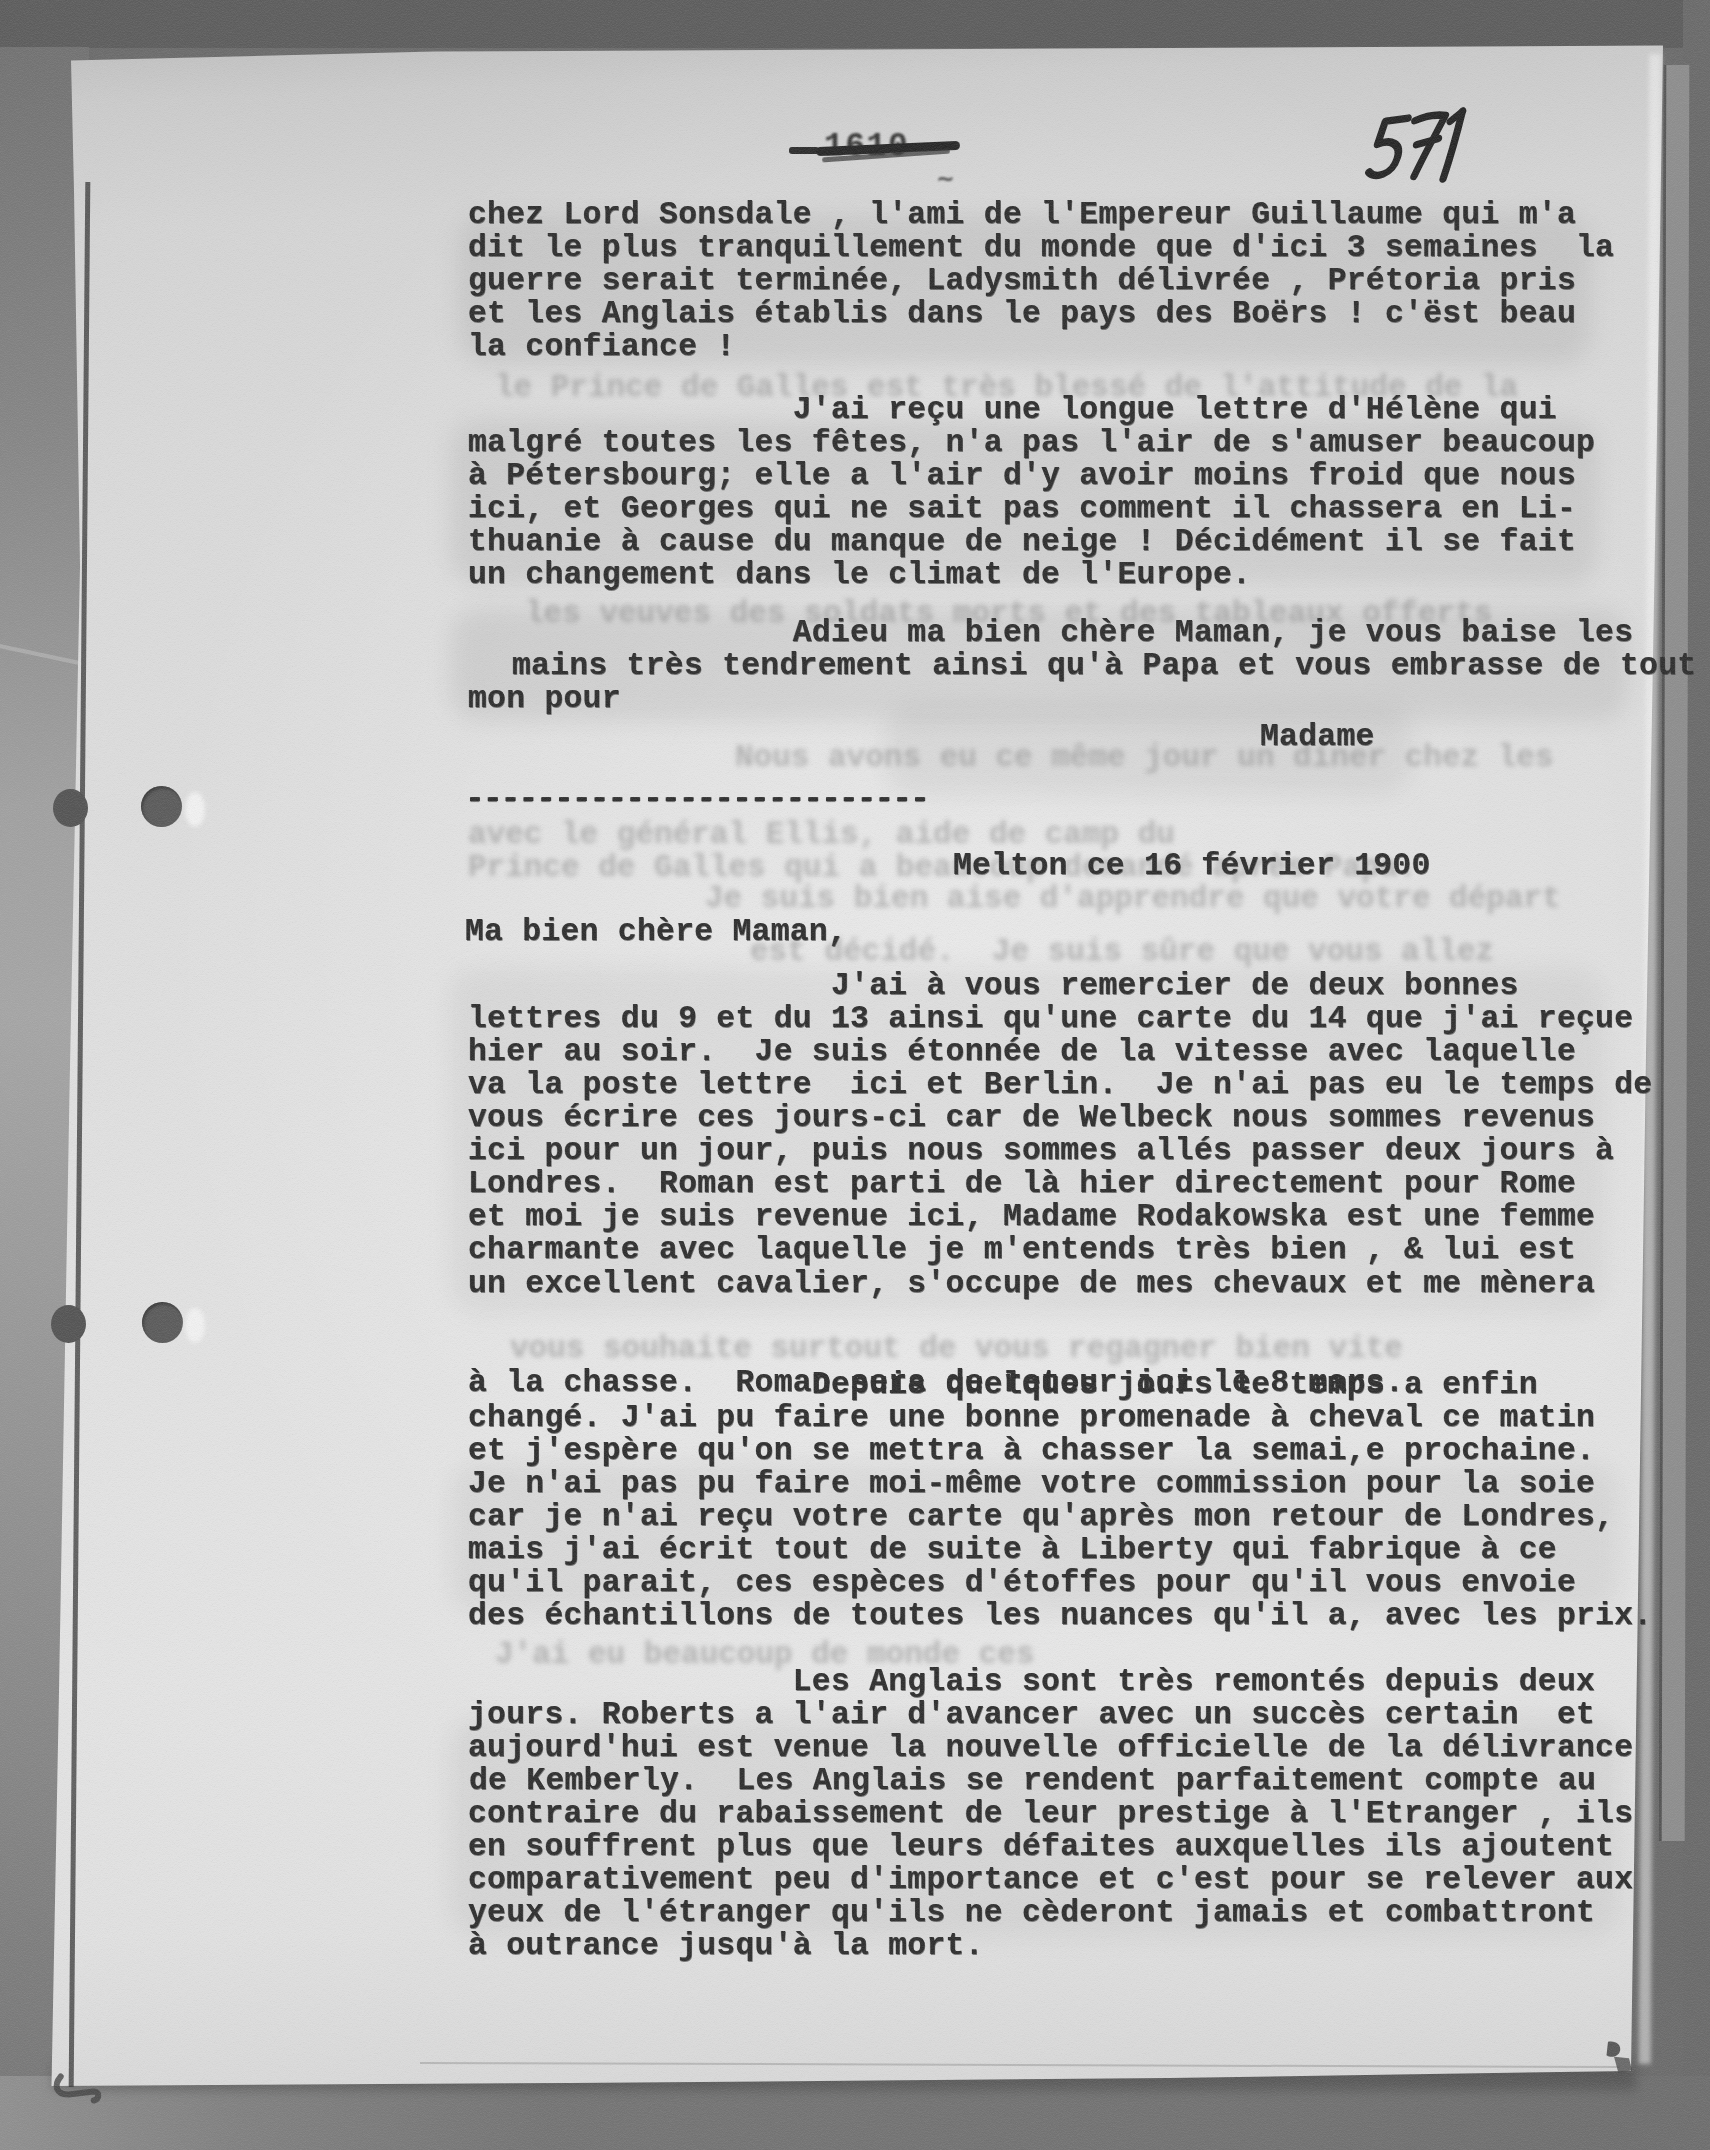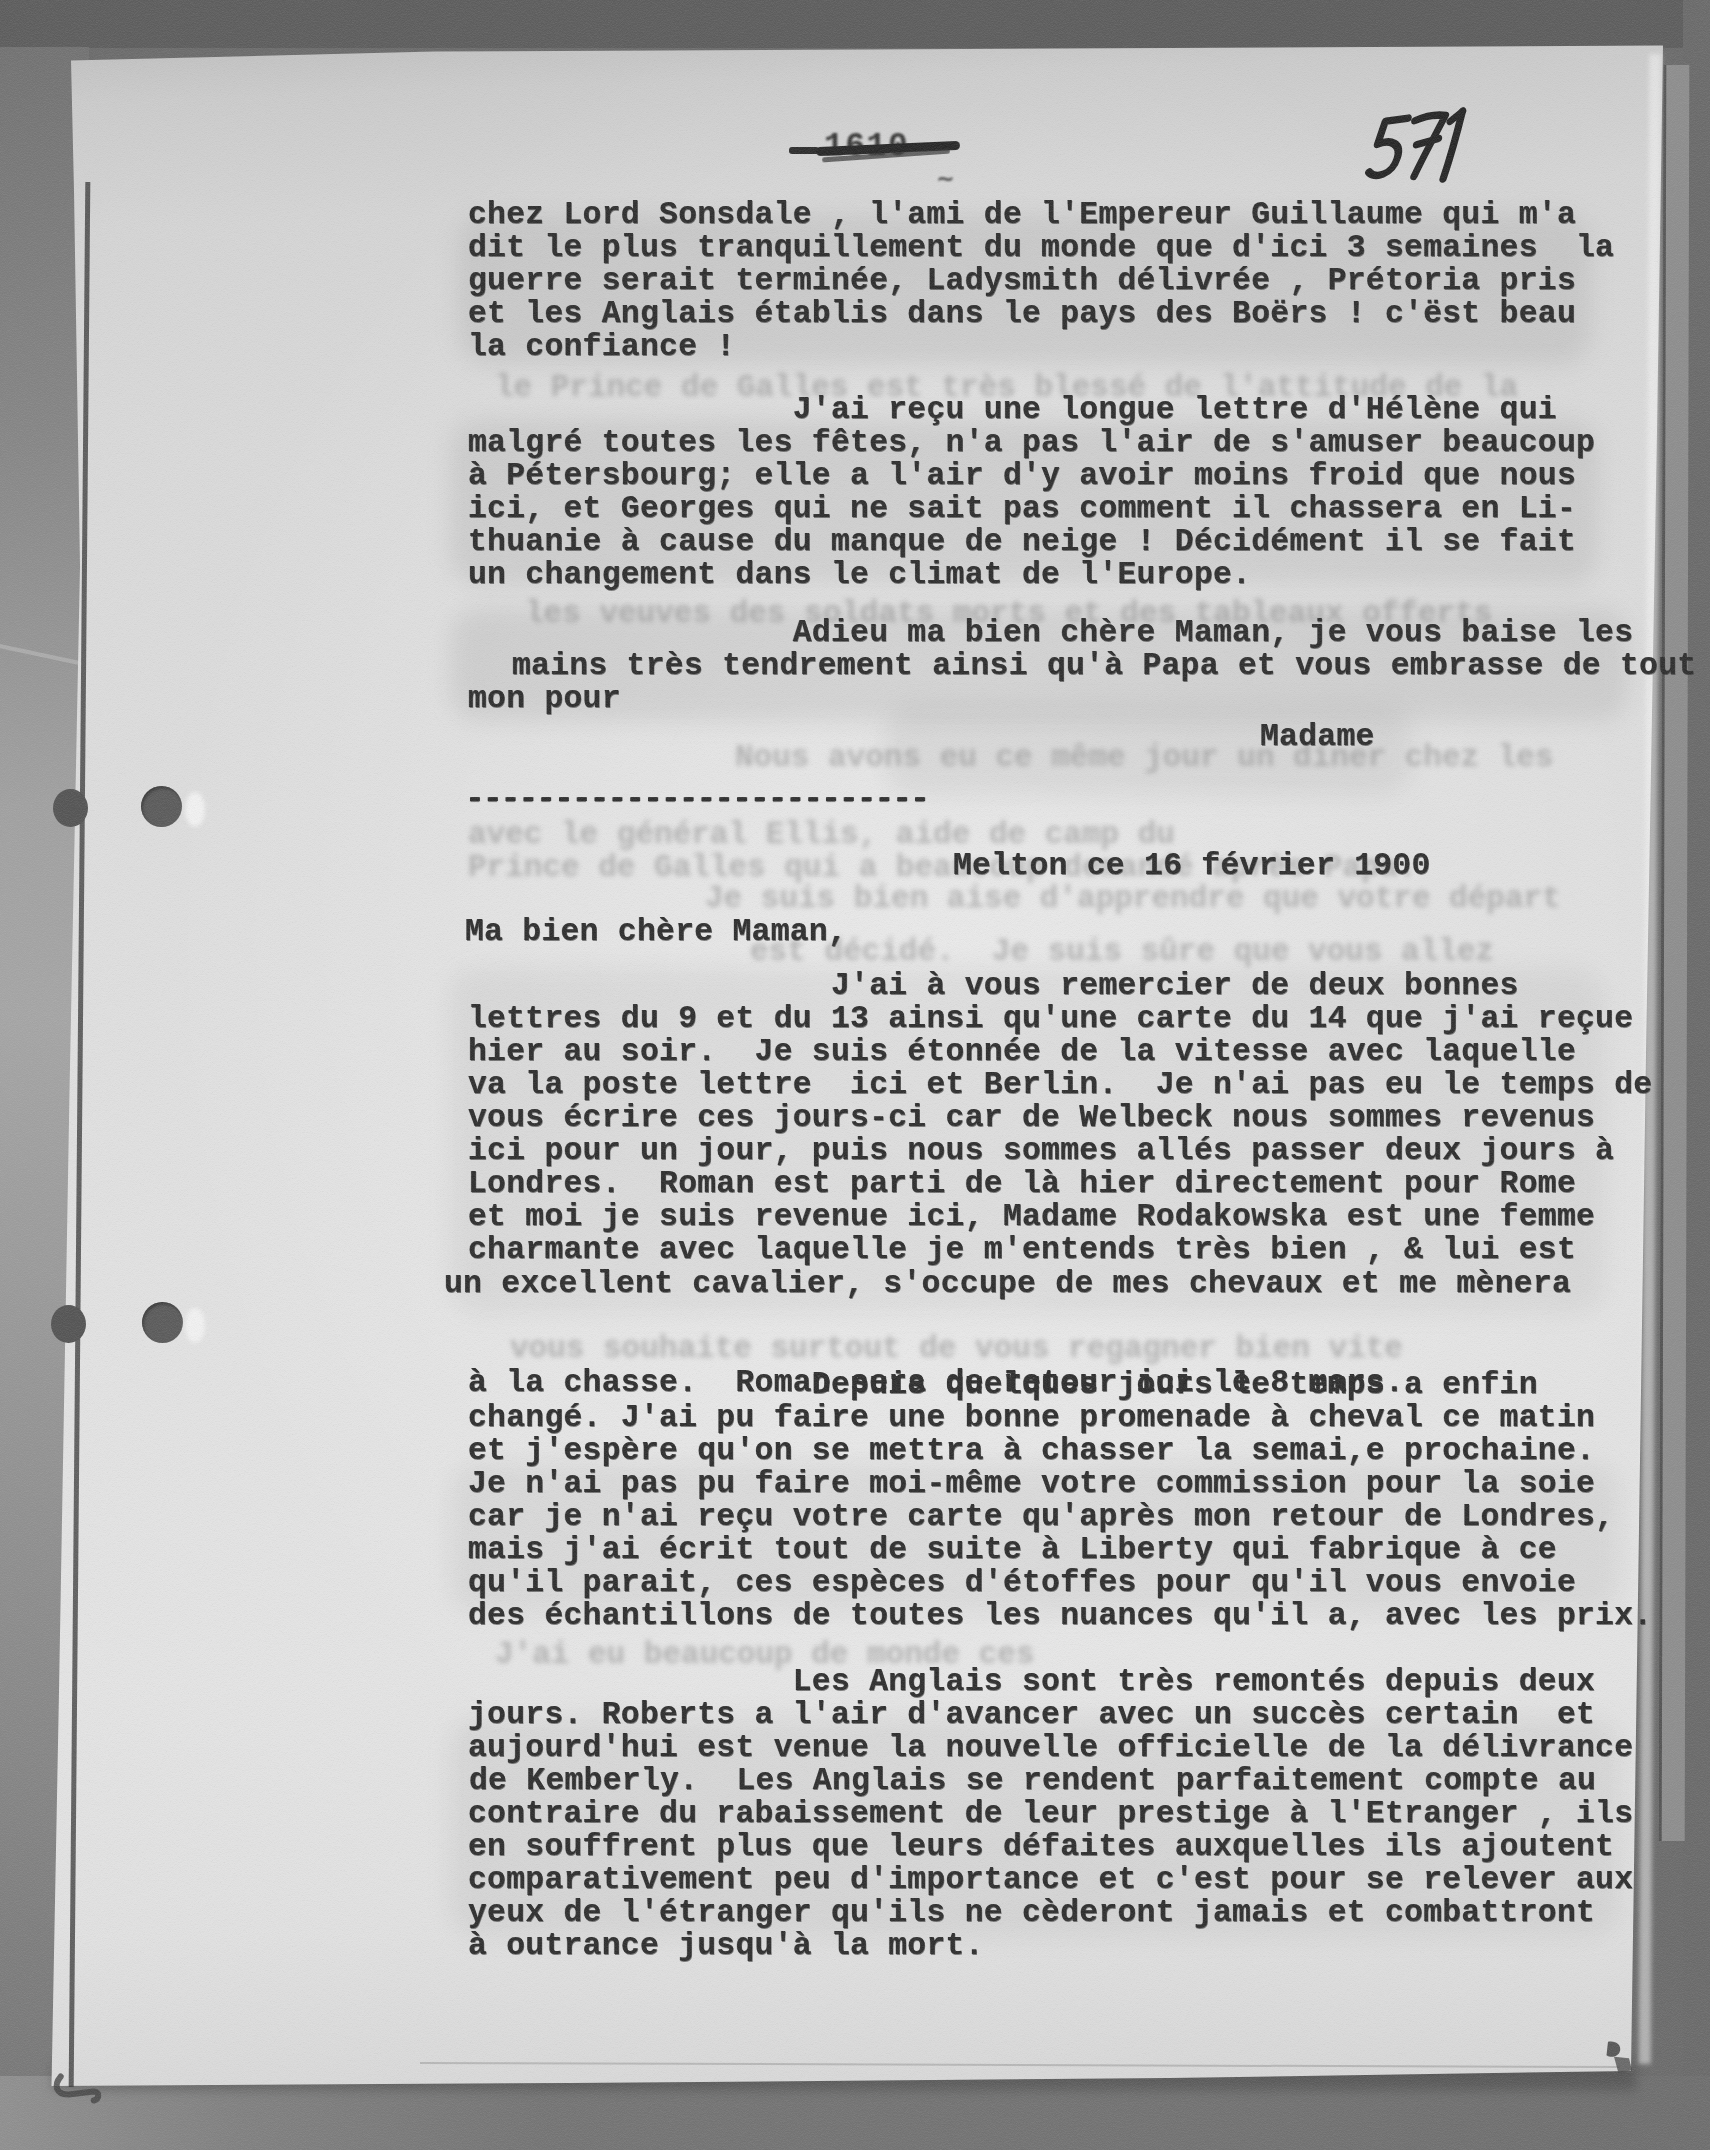--- a/index.html
+++ b/index.html
@@ -120,21 +120,21 @@
       <div class="tline" style="left: 465px; top: 914px;">Ma bien chère Maman,</div>
       <div class="tline" style="left: 468px; top: 968px;">                   J'ai à vous remercier de deux bonnes</div>
       <div class="tline" style="left: 468px; top: 1001px;">lettres du 9 et du 13 ainsi qu'une carte du 14 que j'ai reçue</div>
       <div class="tline" style="left: 468px; top: 1034px;">hier au soir.  Je suis étonnée de la vitesse avec laquelle</div>
       <div class="tline" style="left: 468px; top: 1067px;">va la poste lettre  ici et Berlin.  Je n'ai pas eu le temps de</div>
       <div class="tline" style="left: 468px; top: 1100px;">vous écrire ces jours-ci car de Welbeck nous sommes revenus</div>
       <div class="tline" style="left: 468px; top: 1133px;">ici pour un jour, puis nous sommes allés passer deux jours à</div>
       <div class="tline" style="left: 468px; top: 1166px;">Londres.  Roman est parti de là hier directement pour Rome</div>
       <div class="tline" style="left: 468px; top: 1199px;">et moi je suis revenue ici, Madame Rodakowska est une femme</div>
       <div class="tline" style="left: 468px; top: 1232px;">charmante avec laquelle je m'entends très bien , &amp; lui est</div>
-      <div class="tline" style="left: 444px; top: 1266px;">un excellent cavalier, s'occupe de mes chevaux et me mènera</div>
+      <div class="tline" style="left: 468px; top: 1266px;">un excellent cavalier, s'occupe de mes chevaux et me mènera</div>
       <div class="tline" style="left: 468px; top: 1365px;">à la chasse.  Roman sera de retour ici le 8 mars.</div>
       <div class="tline" style="left: 468px; top: 1367px;">                  Depuis quelques jours le temps a enfin</div>
       <div class="tline" style="left: 468px; top: 1400px;">changé. J'ai pu faire une bonne promenade à cheval ce matin</div>
       <div class="tline" style="left: 468px; top: 1433px;">et j'espère qu'on se mettra à chasser la semai,e prochaine.</div>
       <div class="tline" style="left: 468px; top: 1466px;">Je n'ai pas pu faire moi-même votre commission pour la soie</div>
       <div class="tline" style="left: 468px; top: 1499px;">car je n'ai reçu votre carte qu'après mon retour de Londres,</div>
       <div class="tline" style="left: 468px; top: 1532px;">mais j'ai écrit tout de suite à Liberty qui fabrique à ce</div>
       <div class="tline" style="left: 468px; top: 1565px;">qu'il parait, ces espèces d'étoffes pour qu'il vous envoie</div>
       <div class="tline" style="left: 468px; top: 1598px;">des échantillons de toutes les nuances qu'il a, avec les prix.</div>
       <div class="tline" style="left: 468px; top: 1664px;">                 Les Anglais sont très remontés depuis deux</div>

